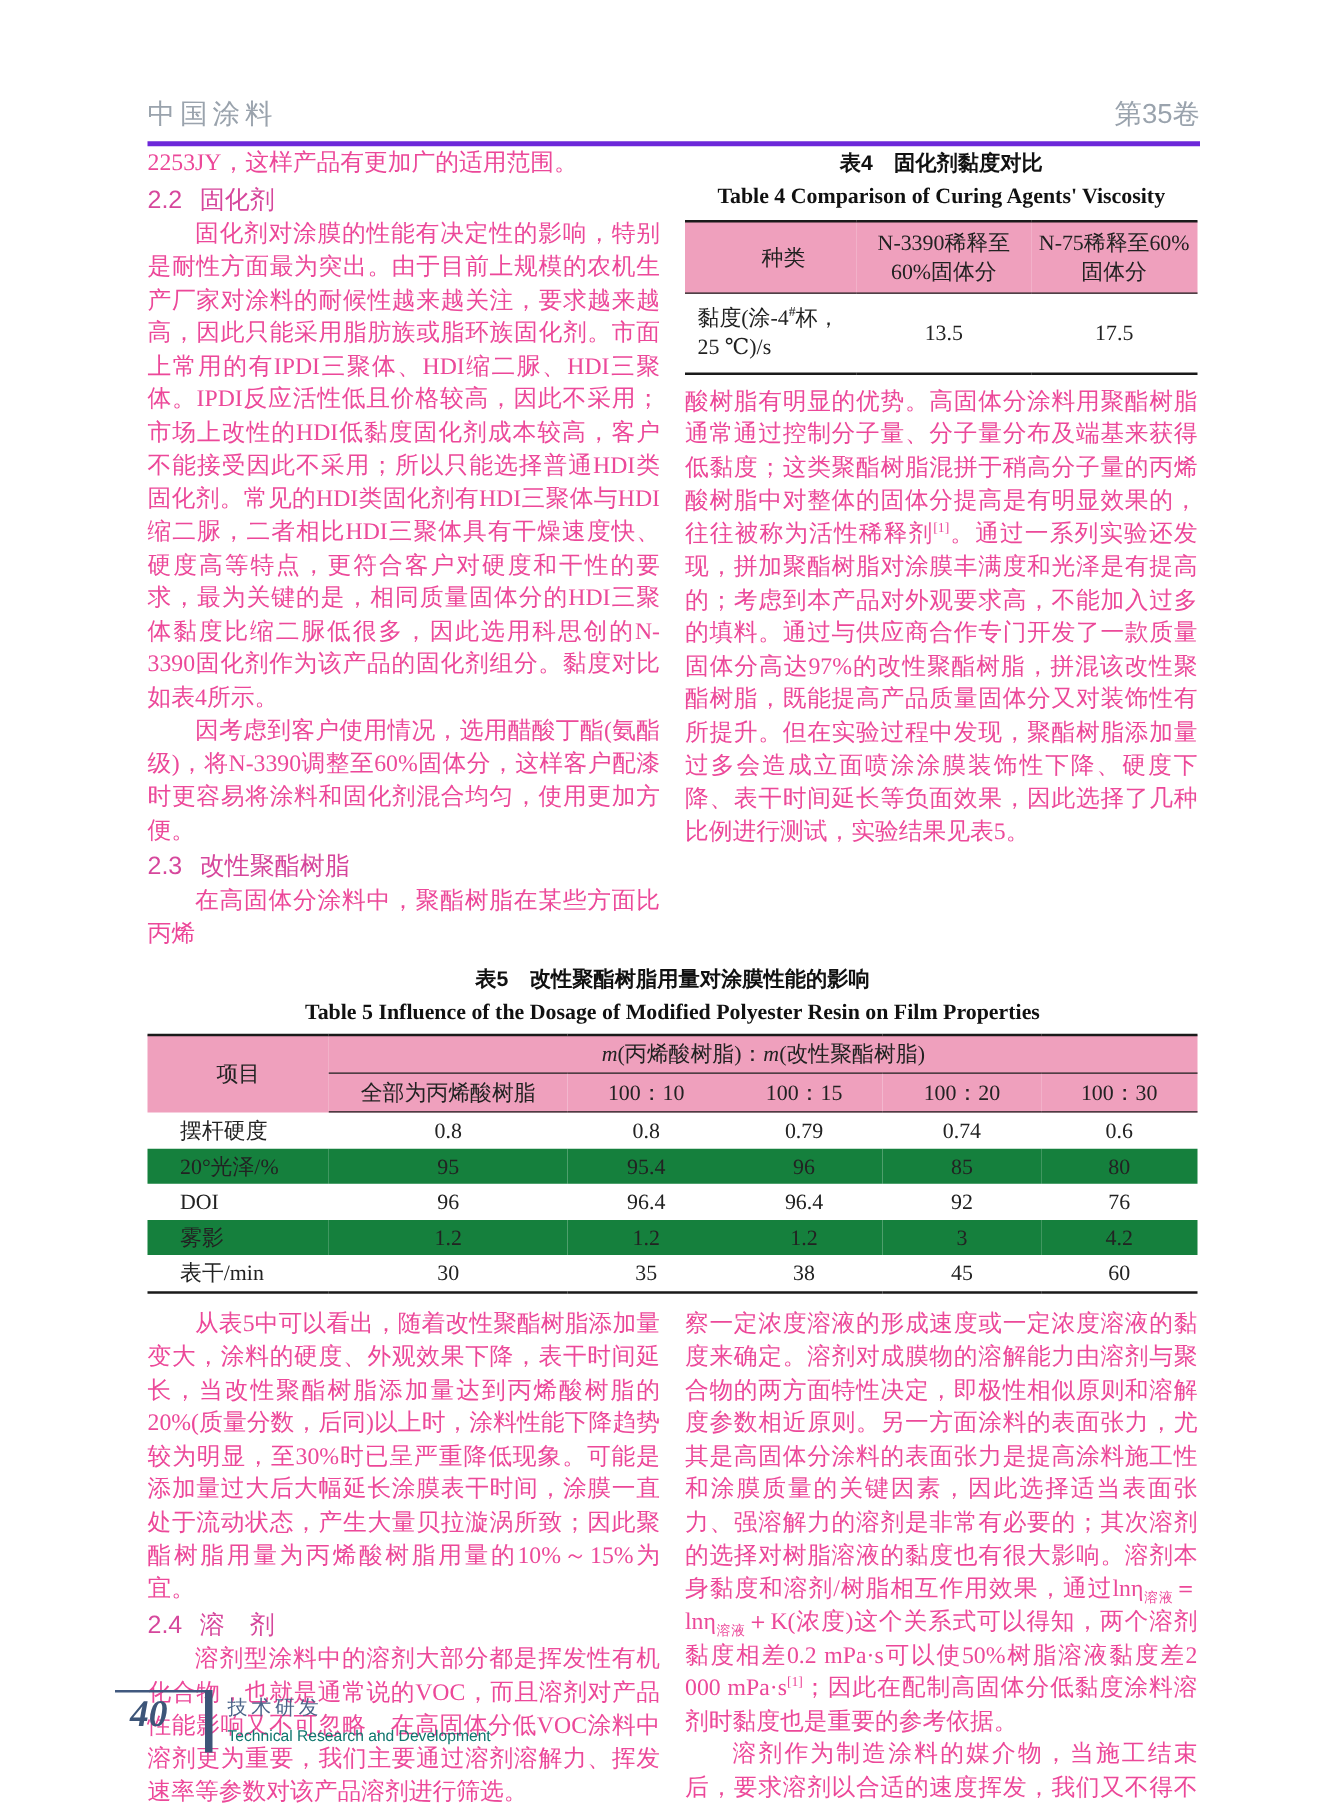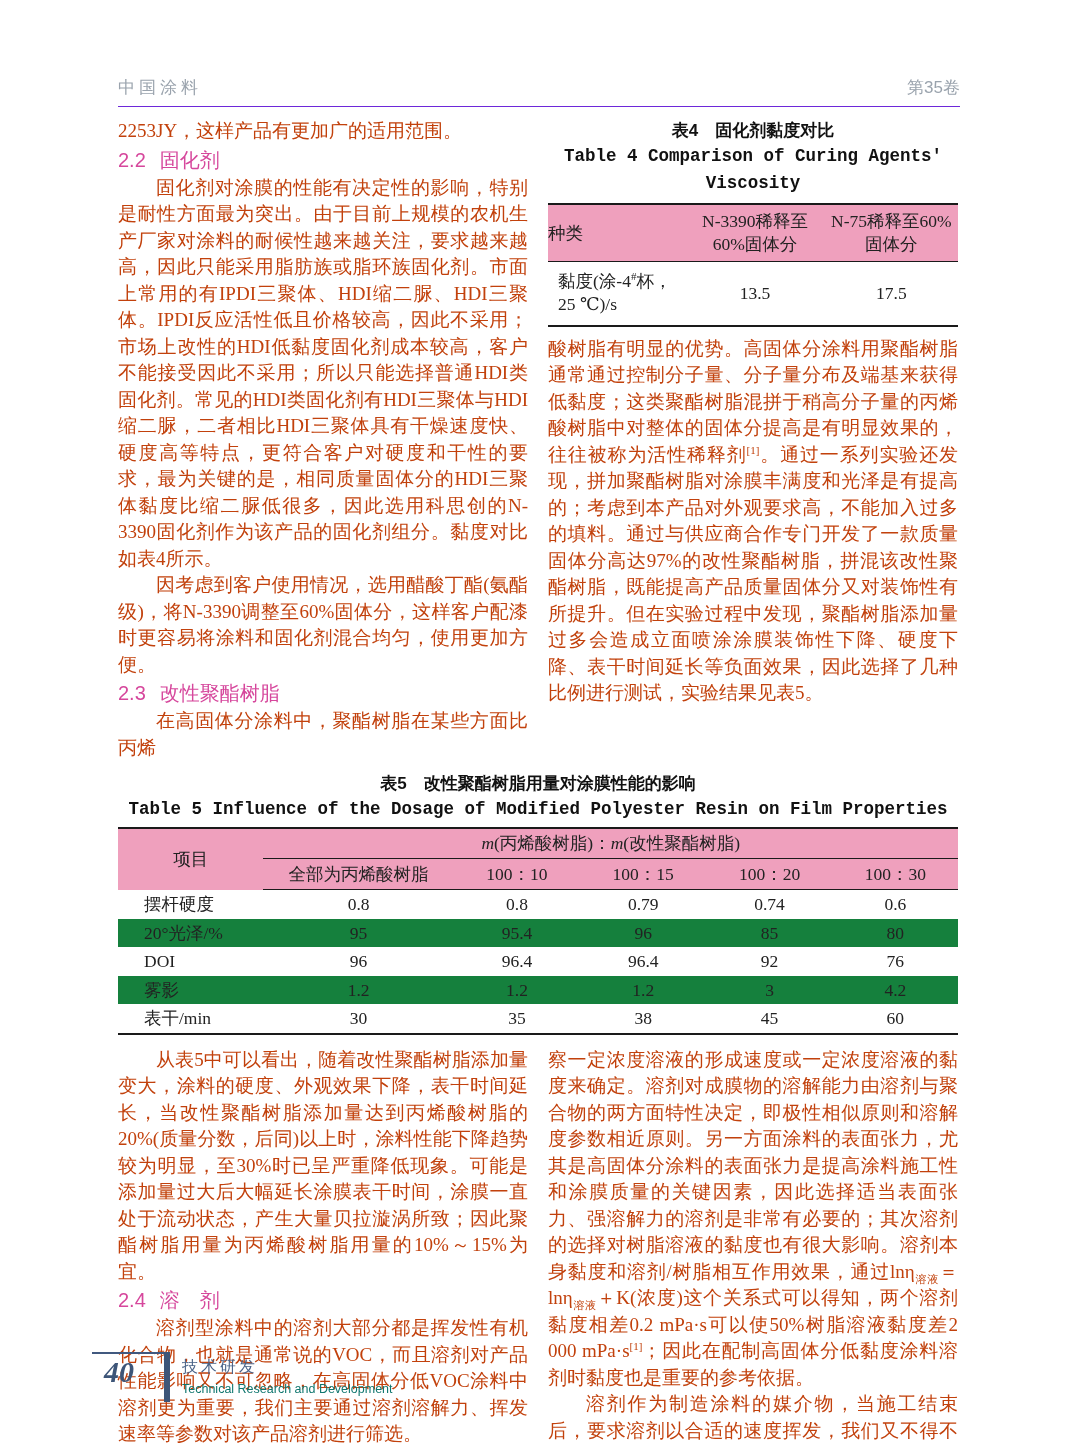--- a/index.html
+++ b/index.html
@@ -10,59 +10,59 @@
     background: #ffffff;
     font-family: "Liberation Serif", "DejaVu Serif", serif;
     color: #222;
     overflow: hidden;
   }
   
   .running-head {
     position: absolute; top: 76px; left: 118px; width: 842px;
     display: flex; justify-content: space-between; align-items: flex-end;
     color: #9aa3ad; font-family: "Liberation Sans","DejaVu Sans",sans-serif;
-    font-size: 17px; padding-bottom: 7px;
-    border-bottom: 1px solid #6d28d9;
+    font-size: 22px; padding-bottom: 7px;
+    border-bottom: 4px solid #6d28d9;
   }
   .running-head .jname { letter-spacing: 4px; }
   
   .main { position: absolute; top: 118px; left: 118px; width: 840px; }
   .two-col { display: flex; gap: 20px; }
   .col { width: 410px; }
   p.body {
     font-size: 19px; line-height: 26.5px;
     text-align: justify; text-justify: inter-ideograph;
-    text-indent: 2em; color: #c2410c;
+    text-indent: 2em; color: #ec4899;
   }
   p.noindent { text-indent: 0; }
   sup { font-size: 11px; line-height: 0; }
   sub { font-size: 11px; line-height: 0; font-family: Liberation Serif, serif; }
   .sec-heading {
     font-family: "Liberation Sans","DejaVu Sans",sans-serif;
     color: #d6479c; font-size: 20px; font-weight: 500;
     line-height: 30px; height: 30px;
   }
   .sec-heading .num { margin-right: 14px; }
   
   .tbl-caption { text-align: center; }
   .tbl-caption .cn {
     font-family: "Liberation Sans","DejaVu Sans",sans-serif;
     font-size: 17px; font-weight: 600; color: #111; line-height: 25px;
   }
   .tbl-caption .en {
-    font-family: Liberation Mono, monospace;
+    font-family: Liberation Serif, serif;
     font-size: 17.5px; font-weight: bold; color: #111; line-height: 27px;
   }
   
   table { border-collapse: collapse; }
   .t4 { width: 100%; margin-top: 6px; font-size: 17.5px;
         border-top: 2px solid #1a1a1a; border-bottom: 2px solid #1a1a1a; }
   .t4 .hdr td { background: #efa0bd; line-height: 23px; padding: 5px 4px;
         border-bottom: 1.5px solid #1a1a1a; text-align: center; }
-  .t4 .hdr td.kind { text-align: left; padding-left: 0; }
+  .t4 .hdr td.kind { text-align: center; padding-left: 24px; }
   .t4 .data td { padding: 8px 4px; line-height: 23px; text-align: center; height: 64px; }
   .t4 .data td.kind { text-align: left; padding-left: 10px; }
   .t4 col.c1 { width: 138px; } .t4 col.c2 { width: 140px; } .t4 col.c3 { width: 134px; }
   
   .t5-block { margin-top: 10px; }
   .t5 { width: 100%; margin-top: 4px; font-size: 17.5px;
         border-top: 2px solid #1a1a1a; border-bottom: 2px solid #1a1a1a; }
   .t5 td { text-align: center; }
   .t5 .hdr td { background: #efa0bd; }
   .t5 td.item { line-height: 60px; }

